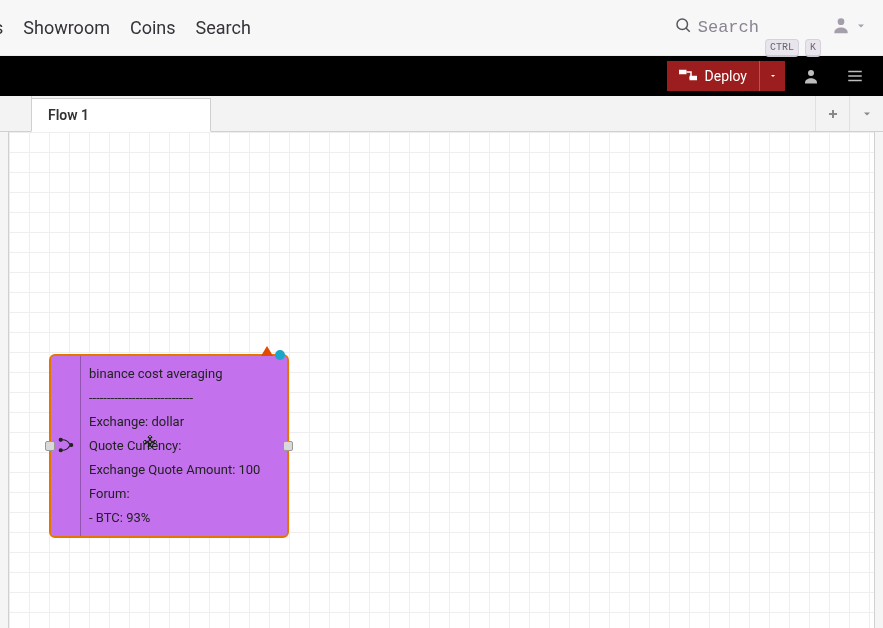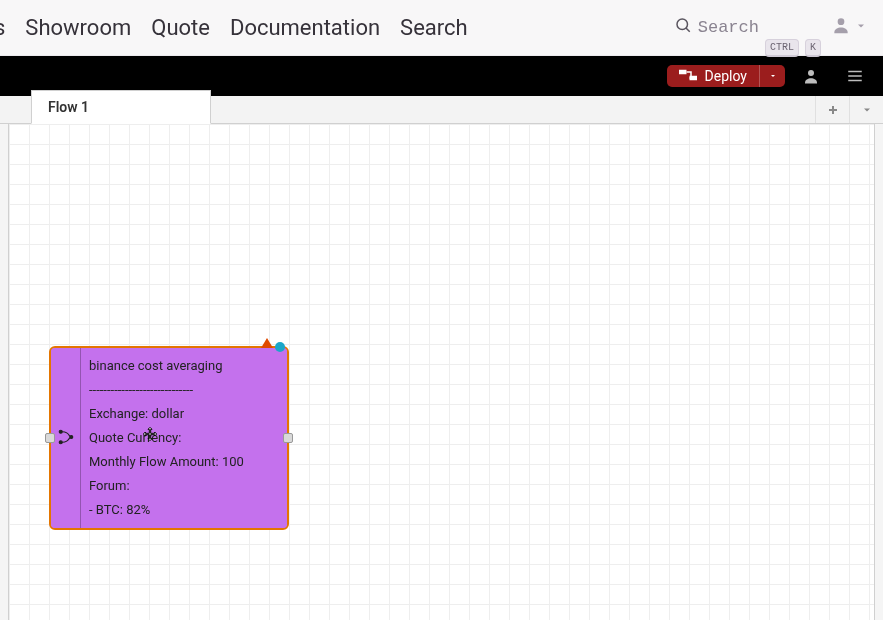--- a/index.html
+++ b/index.html
@@ -11,21 +11,21 @@
     background: #f8f7f8;
     display: flex;
     align-items: center;
     padding: 0 16px 0 0;
     border-bottom: 1px solid #eceaee;
   }
   .topbar-links {
     display: flex;
     gap: 20px;
     color: #36323a;
-    font-size: 22px;
+    font-size: 18px;
   }
   .topbar-links span { cursor: pointer; white-space: nowrap; }
   .topbar-links .clipped-s { margin-left: -6px; }
   .topbar-right {
     margin-left: auto;
     display: flex;
     align-items: center;
     gap: 10px;
     font-family: Liberation Mono, monospace;
   }
@@ -63,22 +63,22 @@
     align-items: center;
     justify-content: flex-end;
     padding: 0 10px;
     gap: 8px;
   }
   .deploy-btn {
     display: flex;
     align-items: center;
     background: #9b1d1d;
     color: #fff;
-    height: 22px;
-    border-radius: 5px;
+    height: 30px;
+    border-radius: 0;
     overflow: hidden;
     cursor: pointer;
     font-size: 14px;
   }
   .deploy-main {
     display: flex; align-items: center; gap: 8px;
     padding: 0 12px;
     height: 100%;
   }
   .deploy-icon svg { width: 18px; height: 14px; }
@@ -90,21 +90,21 @@
   .deploy-split svg { width: 8px; height: 8px; fill: #fff; }
   .bb-icon {
     width: 36px; height: 30px;
     display: flex; align-items: center; justify-content: center;
     cursor: pointer;
   }
   .bb-icon svg { width: 18px; height: 18px; fill: #bdbdbd; }
 
   
   .tabstrip {
-    height: 28px;
+    height: 36px;
     background: #f3f3f3;
     border-bottom: 1px solid #d0d0d0;
     display: flex;
     align-items: flex-end;
     position: relative;
   }
   .tabstrip-left-border {
     width: 32px;
     height: 100%;
     border-right: 1px solid #d0d0d0;
@@ -233,22 +233,21 @@
   .move-cursor svg { width:16px; height:16px; stroke:#000; fill:#fff; }
 
 </style>
 </head>
 <body>
 
 <div class="topbar">
   <div class="topbar-links">
     <span class="clipped-s">s</span>
     <span>Showroom</span>
-    <span>Quote</span>
-    <span>Documentation</span>
+    <span>Coins</span>
     <span>Search</span>
   </div>
   <div class="topbar-right">
     <div class="search-wrap">
       <span class="search-icon">
         <svg viewBox="0 0 24 24" fill="none" stroke-width="2">
             <circle cx="11" cy="11" r="7"></circle>
             <line x1="21" y1="21" x2="16" y2="16"></line>
           </svg>
       </span>
@@ -342,23 +341,23 @@
             <circle cx="19" cy="12" r="2" fill="#222"></circle>
             <path d="M7 5 Q14 5 17 11"></path>
             <path d="M7 19 Q14 19 17 13"></path>
           </svg>
         </span>
       </div>
       <div class="node-body"><span>binance cost averaging</span>
 <span>-----------------------------</span>
 <span>Exchange: dollar</span>
 <span>Quote Currency:</span>
-<span>Monthly Flow Amount: 100</span>
+<span>Exchange Quote Amount: 100</span>
 <span>Forum:</span>
-<span>- BTC: 82%</span></div>
+<span>- BTC: 93%</span></div>
 
       <div class="move-cursor">
         <svg viewBox="0 0 24 24" stroke-width="1.5">
           <path d="M12 2 L9 5 H11 V11 H5 V9 L2 12 L5 15 V13 H11 V19 H9 L12 22 L15 19 H13 V13 H19 V15 L22 12 L19 9 V11 H13 V5 H15 Z"></path>
         </svg>
       </div>
     </div>
 
   </div>
   <div class="right-edge"></div>

